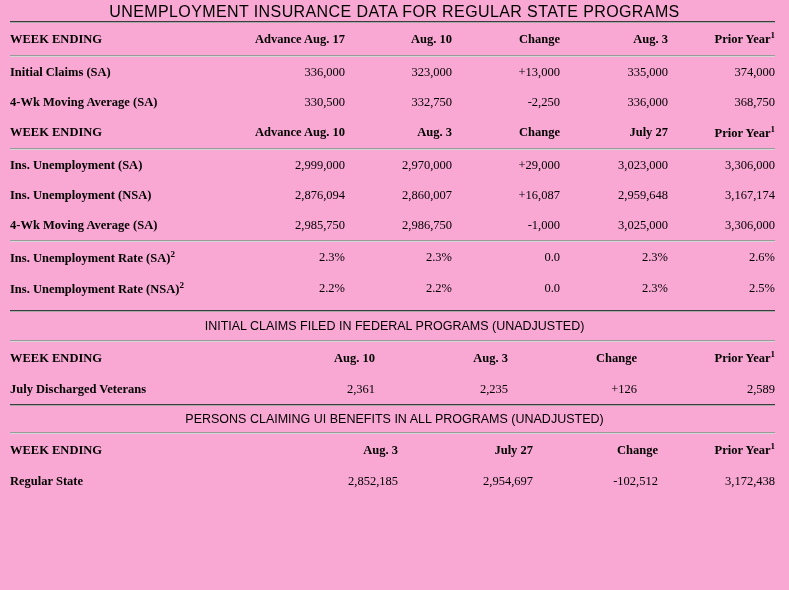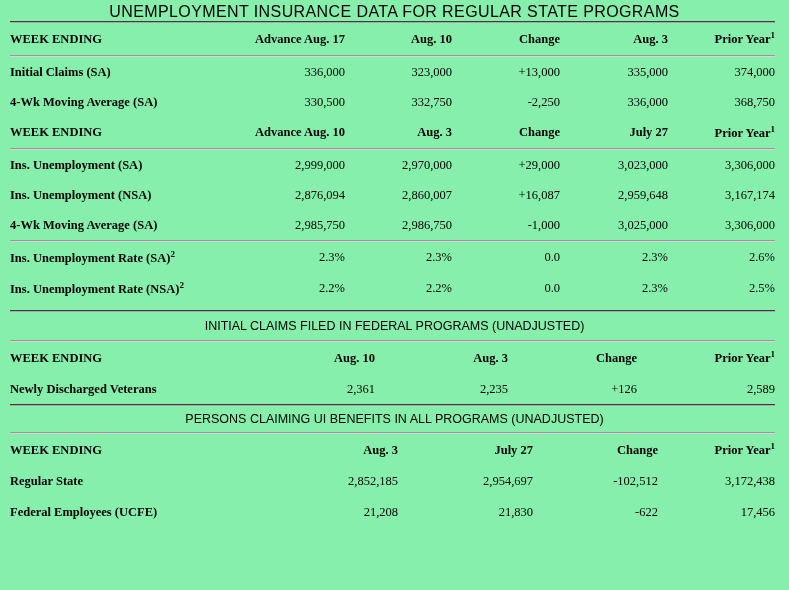--- a/index.html
+++ b/index.html
@@ -1,18 +1,18 @@
 <!DOCTYPE html>
 <html><head>
 <meta charset="utf-8">
 <style>
   html,body { margin:0; padding:0; background:#ffffff; }
   .page {
     position:relative; width:789px; height:590px; overflow:hidden;
-    background:#86efac; color:#000;
+    background:#f9a8d4; color:#000;
     font-family:"Liberation Sans","DejaVu Sans",sans-serif;
   }
   .title {
     padding-top:3px; height:18px; line-height:18px;
     text-align:center; font-size:16px; letter-spacing:0.4px; font-weight:400;
     white-space:nowrap;
   }
   .rule {
     height:2px; margin:0 14px 0 10px; border:0;
     background:linear-gradient(to bottom,#9a9a9a 50%,#d6d6d6 50%);
@@ -223,21 +223,21 @@
   <table class="grid cols5a rh30">
     <colgroup>
         <col class="c0">
         <col class="c1">
         <col class="c2">
         <col class="c3">
         <col class="c4">
       </colgroup>
     <tbody>
     <tr>
-      <td class="lbl">Newly Discharged Veterans</td>
+      <td class="lbl">July Discharged Veterans</td>
       <td class="num">2,361</td>
       <td class="num">2,235</td>
       <td class="num">+126</td>
       <td class="num">2,589</td>
     </tr>
   </tbody>
     </table>
 
   <div class="rule dark"></div>
   <div class="section-title">PERSONS CLAIMING UI BENEFITS IN ALL PROGRAMS (UNADJUSTED)</div>
@@ -270,23 +270,16 @@
         <col class="c4">
       </colgroup>
     <tbody>
         <tr>
       <td class="lbl">Regular State</td>
       <td class="num">2,852,185</td>
       <td class="num">2,954,697</td>
       <td class="num">-102,512</td>
       <td class="num">3,172,438</td>
     </tr>
-    <tr>
-      <td class="lbl">Federal Employees (UCFE)</td>
-      <td class="num">21,208</td>
-      <td class="num">21,830</td>
-      <td class="num">-622</td>
-      <td class="num">17,456</td>
-    </tr>
   </tbody>
     </table>
 
 </div>
 
 </body></html>

